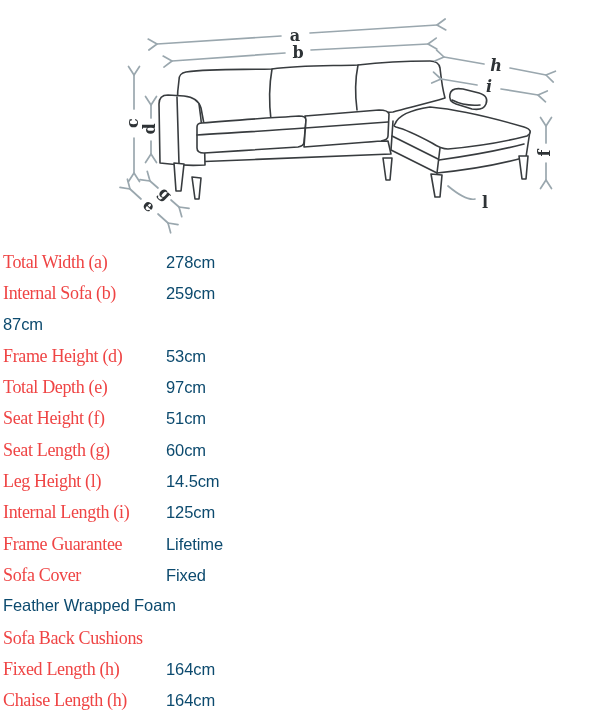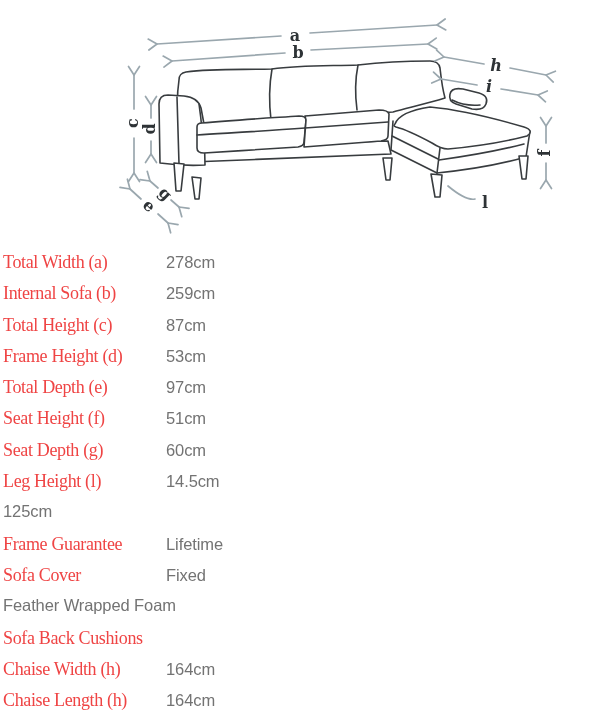--- a/index.html
+++ b/index.html
@@ -23,21 +23,21 @@
     flex: 0 0 163px;
     width: 163px;
     font-size: 18px;
     letter-spacing: -0.35px;
     color: #ef4444;
     font-family: Liberation Serif, serif;
   }
   .spec-value {
     font-size: 16.5px;
     letter-spacing: -0.1px;
-    color: #737373;
+    color: #0c4a6e;
   }
 
   .dim-label {
     font-family: "DejaVu Serif", serif;
     font-weight: 700;
     font-size: 16px;
     fill: #2e3336;
   }
   .dim-label.it { font-style: italic; }
 </style>
@@ -154,62 +154,62 @@
   <div class="spec-table">
     <div class="spec-row">
       <span class="spec-label">Total Width (a)</span>
       <span class="spec-value">278cm</span>
     </div>
     <div class="spec-row">
       <span class="spec-label">Internal Sofa (b)</span>
       <span class="spec-value">259cm</span>
     </div>
     <div class="spec-row">
-      <span class="spec-label">Total Height (c)</span>
       <span class="spec-value">87cm</span>
     </div>
     <div class="spec-row">
       <span class="spec-label">Frame Height (d)</span>
       <span class="spec-value">53cm</span>
     </div>
     <div class="spec-row">
       <span class="spec-label">Total Depth (e)</span>
       <span class="spec-value">97cm</span>
     </div>
     <div class="spec-row">
       <span class="spec-label">Seat Height (f)</span>
       <span class="spec-value">51cm</span>
     </div>
     <div class="spec-row">
-      <span class="spec-label">Seat Depth (g)</span>
+      <span class="spec-label">Seat Length (g)</span>
       <span class="spec-value">60cm</span>
     </div>
     <div class="spec-row">
       <span class="spec-label">Leg Height (l)</span>
       <span class="spec-value">14.5cm</span>
     </div>
     <div class="spec-row">
+      <span class="spec-label">Internal Length (i)</span>
       <span class="spec-value">125cm</span>
     </div>
     <div class="spec-row">
       <span class="spec-label">Frame Guarantee</span>
       <span class="spec-value">Lifetime</span>
     </div>
     <div class="spec-row">
       <span class="spec-label">Sofa Cover</span>
       <span class="spec-value">Fixed</span>
     </div>
     <div class="spec-row">
       <span class="spec-value">Feather Wrapped Foam</span>
     </div>
     <div class="spec-row">
       <span class="spec-label">Sofa Back Cushions</span>
     </div>
     <div class="spec-row">
-      <span class="spec-label">Chaise Width (h)</span>
+      <span class="spec-label">Fixed Length (h)</span>
       <span class="spec-value">164cm</span>
     </div>
     <div class="spec-row">
       <span class="spec-label">Chaise Length (h)</span>
       <span class="spec-value">164cm</span>
     </div>
   </div>
 
 </div>
 

